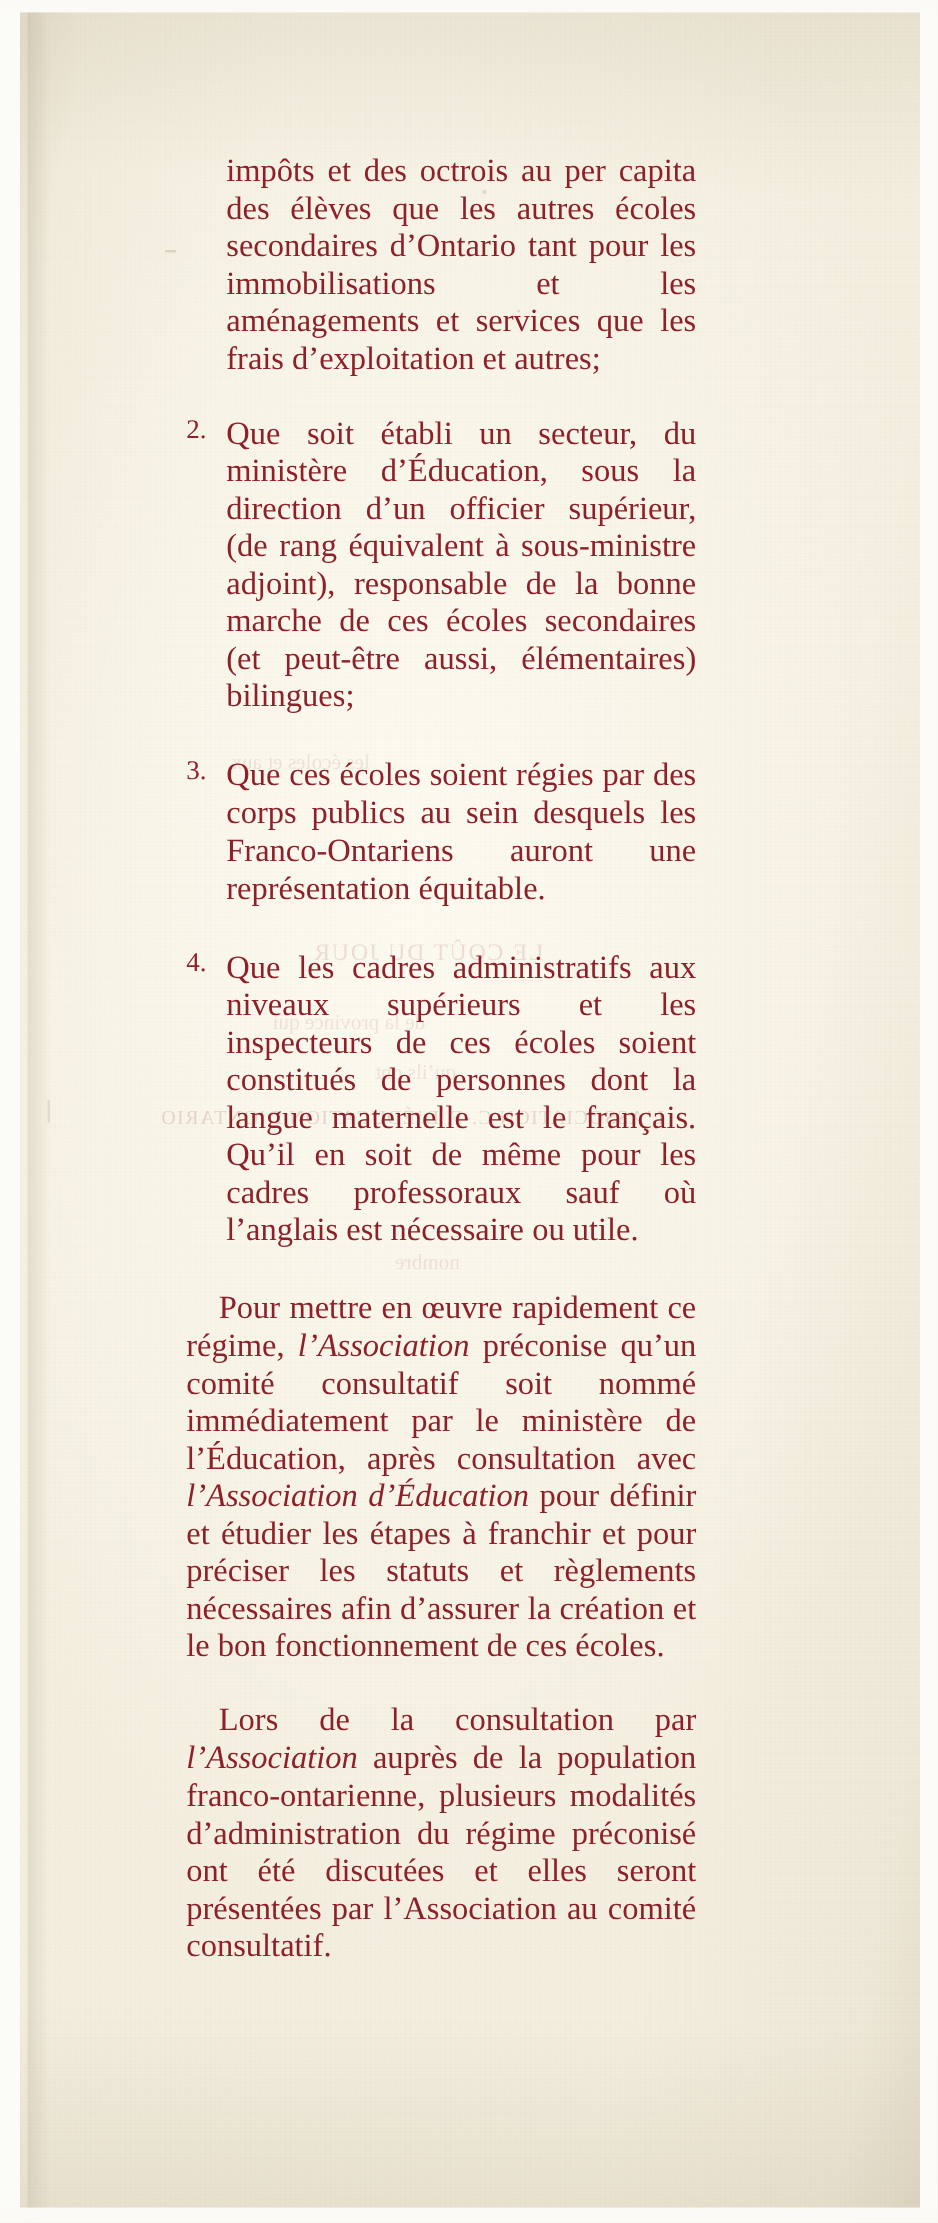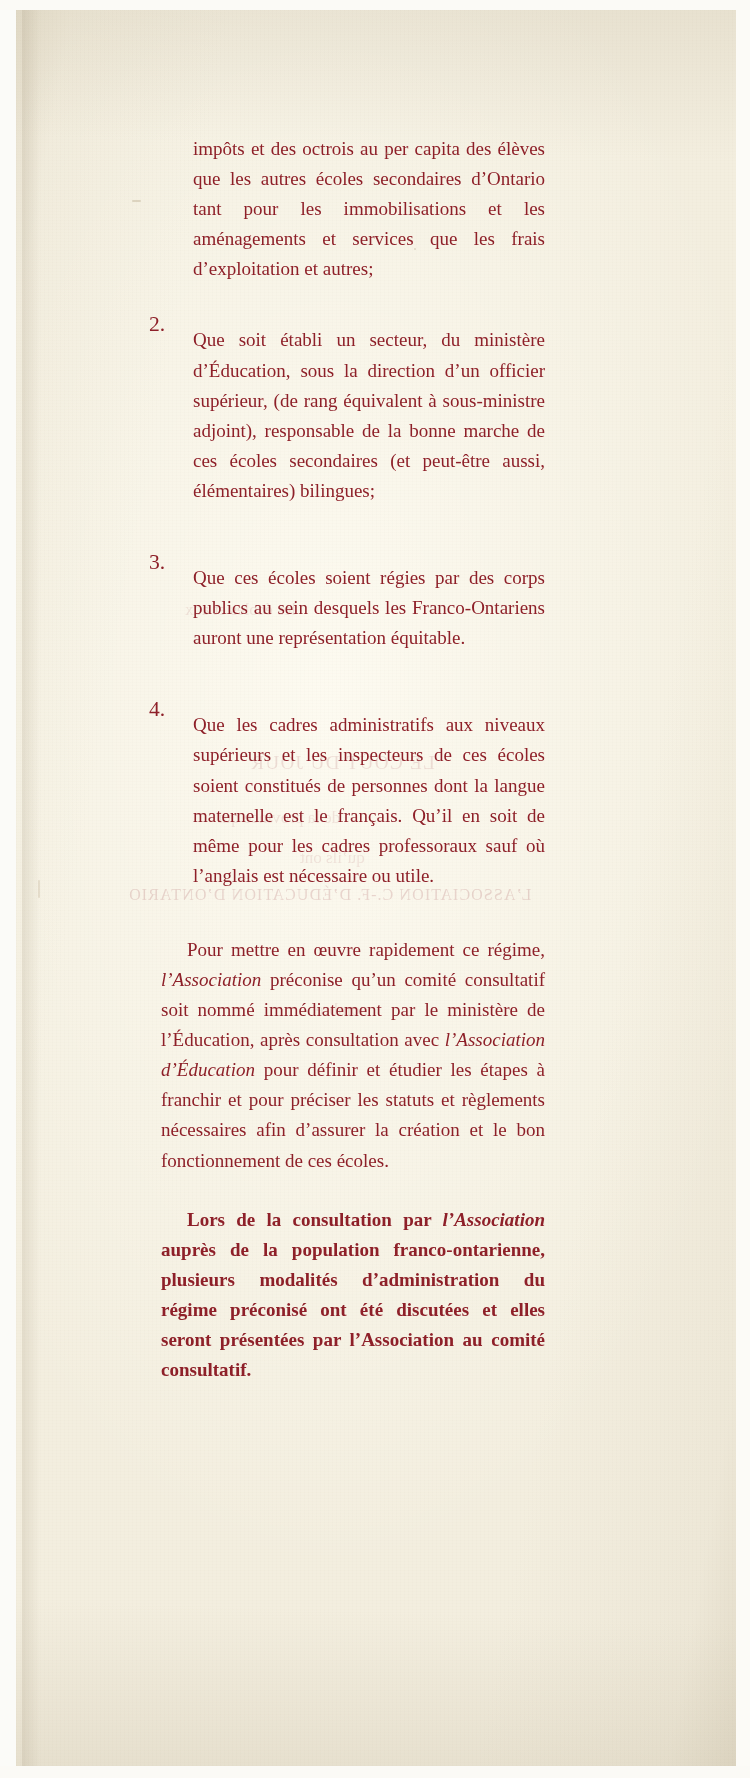--- a/index.html
+++ b/index.html
@@ -159,22 +159,22 @@
   #text-column {
     position: absolute;
     left: 145px;
     top: 118px;
     width: 416px;
     z-index: 4;
     color: #8e2029;
   }
 
   .para {
-    margin: 16px;
-    font-size: 19px;
+    margin: 4px;
+    font-size: 26px;
     line-height: 30.1px;
     text-align: justify;
     text-justify: inter-word;
     color: #8e2029;
     -webkit-font-smoothing: antialiased;
   }
 
   
   .cont-block {
     padding-left: 32px;
@@ -198,21 +198,20 @@
     flex: 1 1 auto;
     font-family: Liberation Serif, serif;
   }
 
   .body-para {
     margin-top: 28px;
     text-indent: 26px;
   }
   .body-para.tight {
     margin-top: 29px;
-    font-weight: bold;
   }
 
   em.ttl {
     font-style: italic;
   }
 
   
   #folio {
     position: absolute;
     left: 145px;

